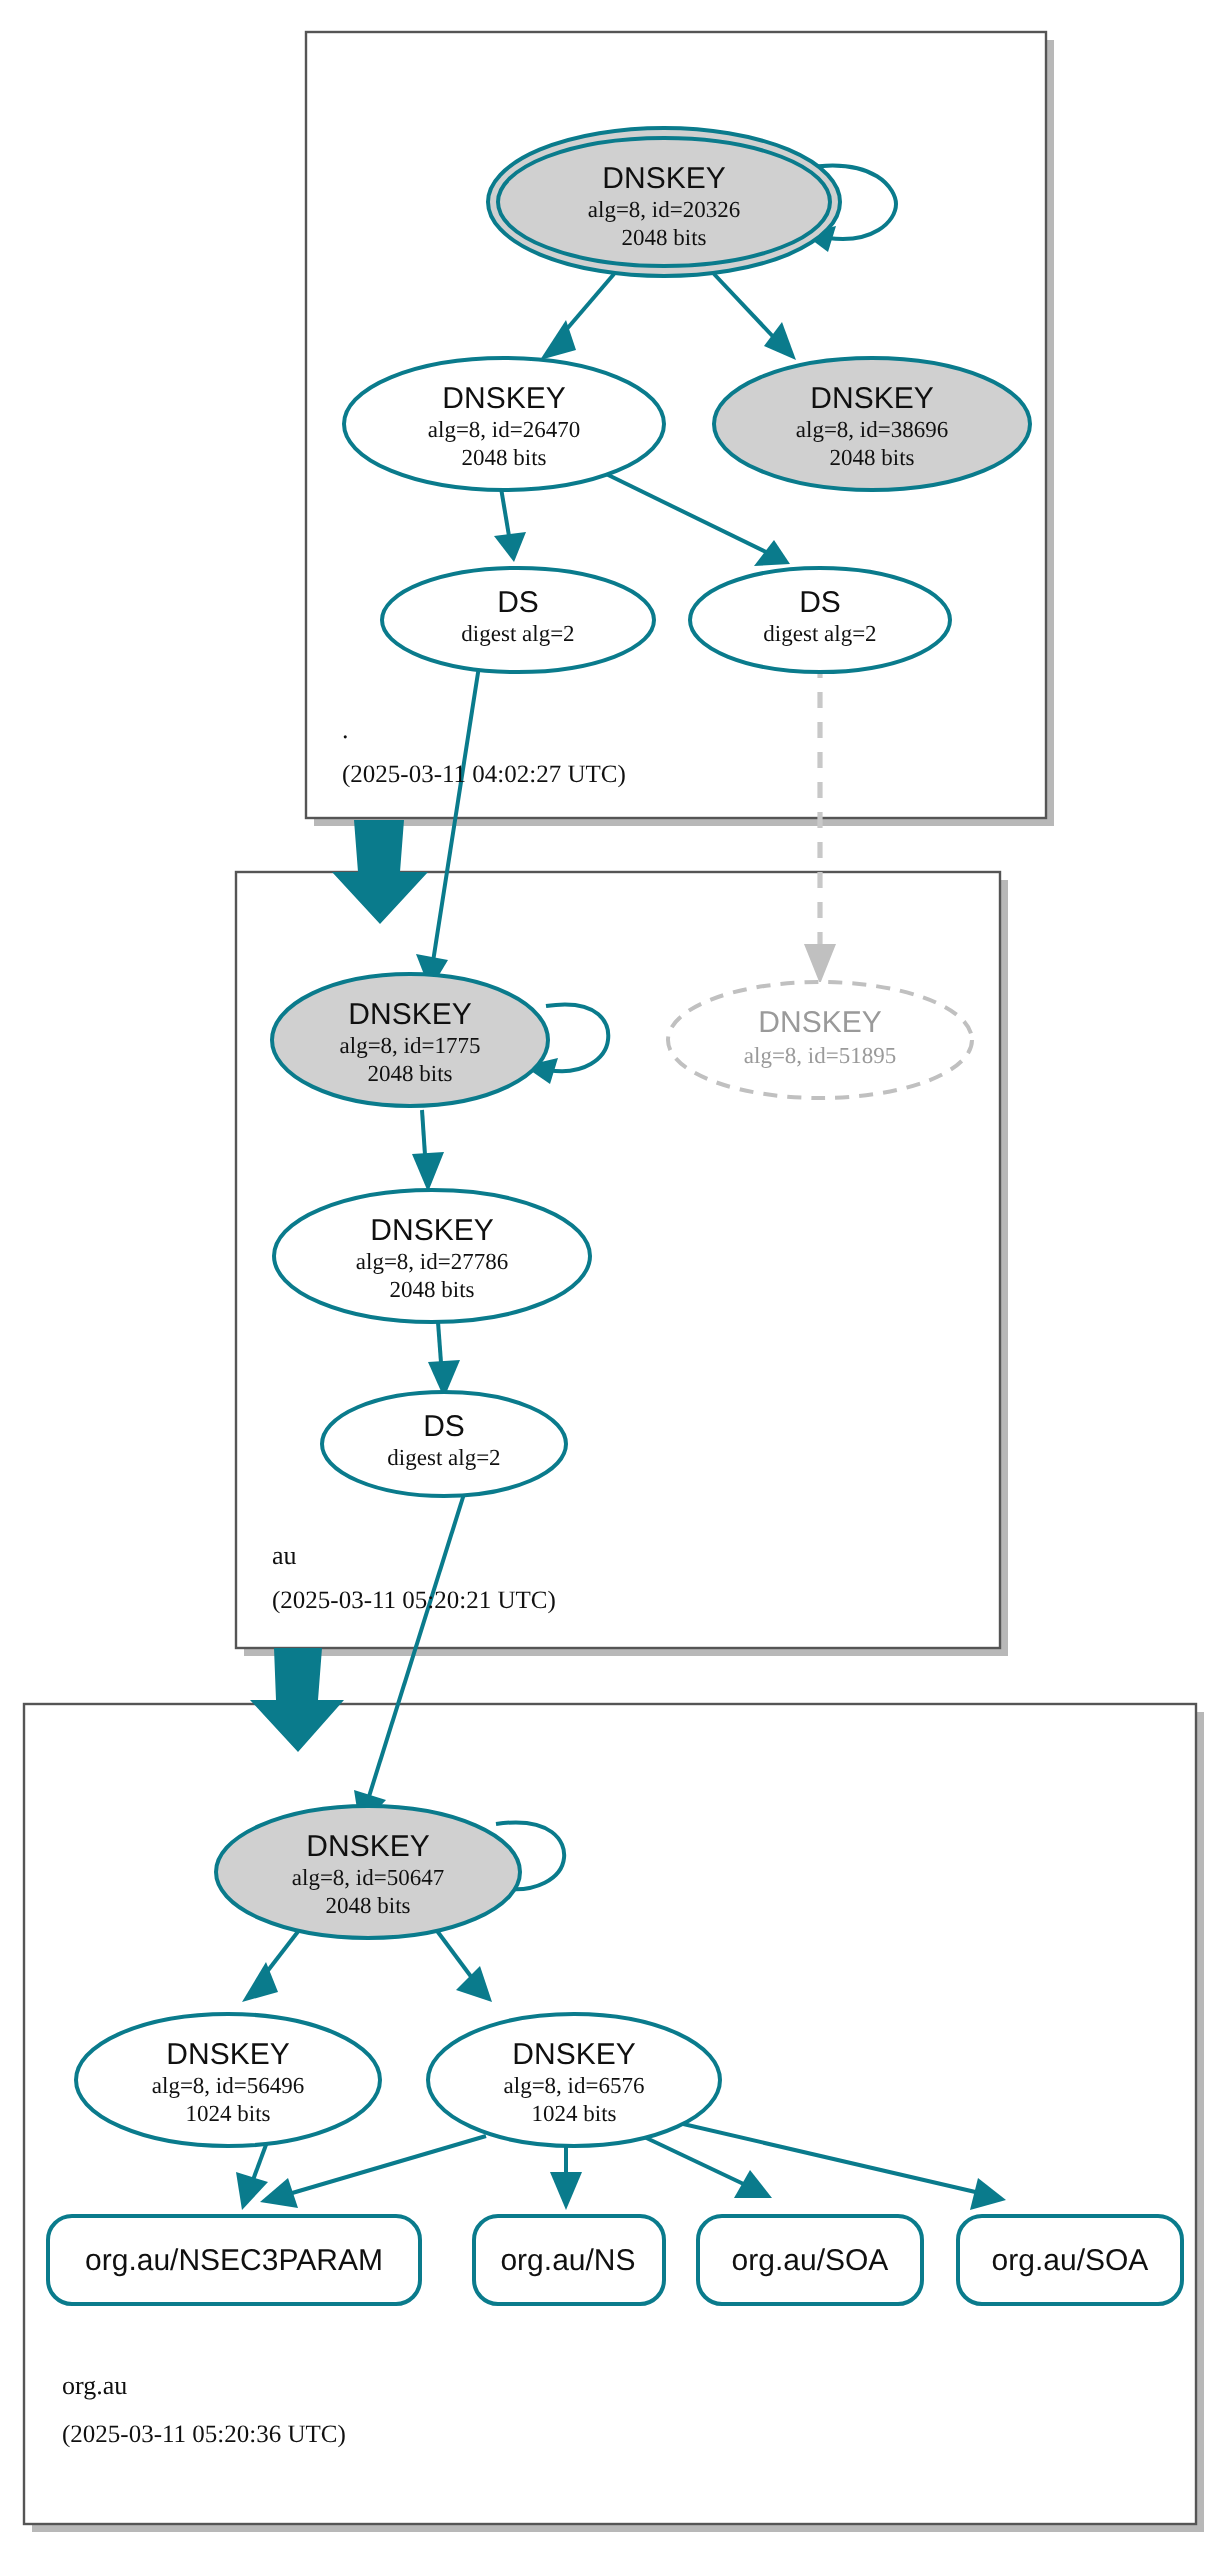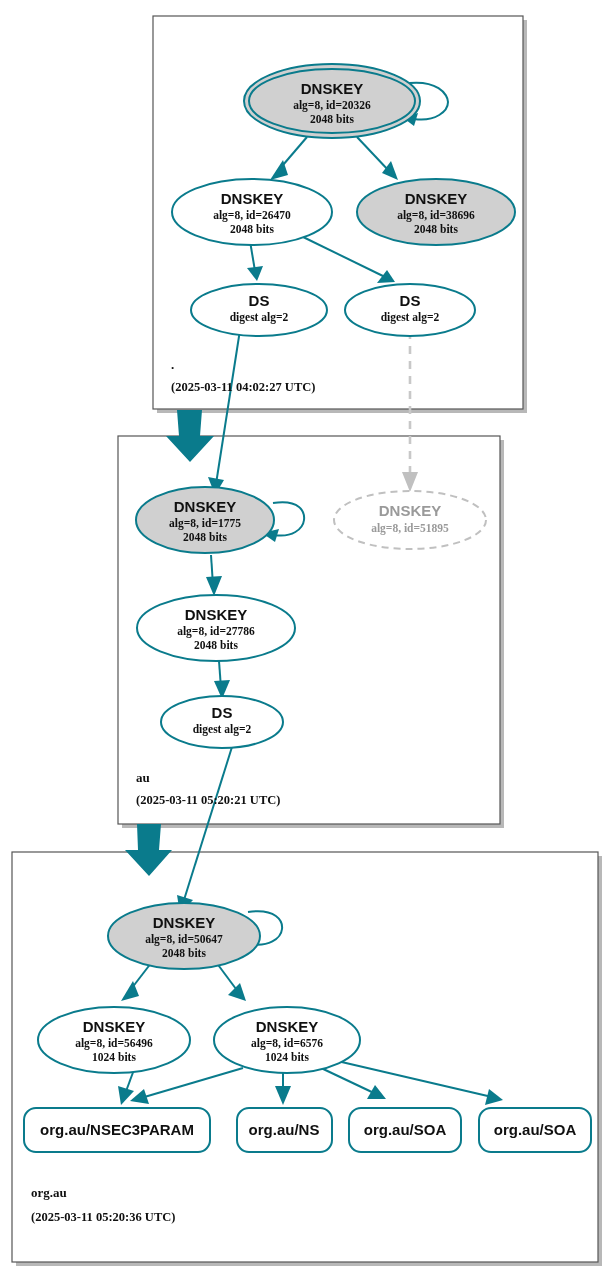--- a/index.html
+++ b/index.html
@@ -10,21 +10,20 @@
   }
   body {
     font-family: "Liberation Sans", sans-serif;
   }
   #canvas {
     position: relative;
     width: 615px;
     height: 1278px;
     background: #ffffff;
     overflow: hidden;
-    font-weight: bold;
   }
   #graph-svg {
     position: absolute;
     left: 0;
     top: 0;
     width: 615px;
     height: 1278px;
   }
   .zone-box {
     fill: #ffffff;

